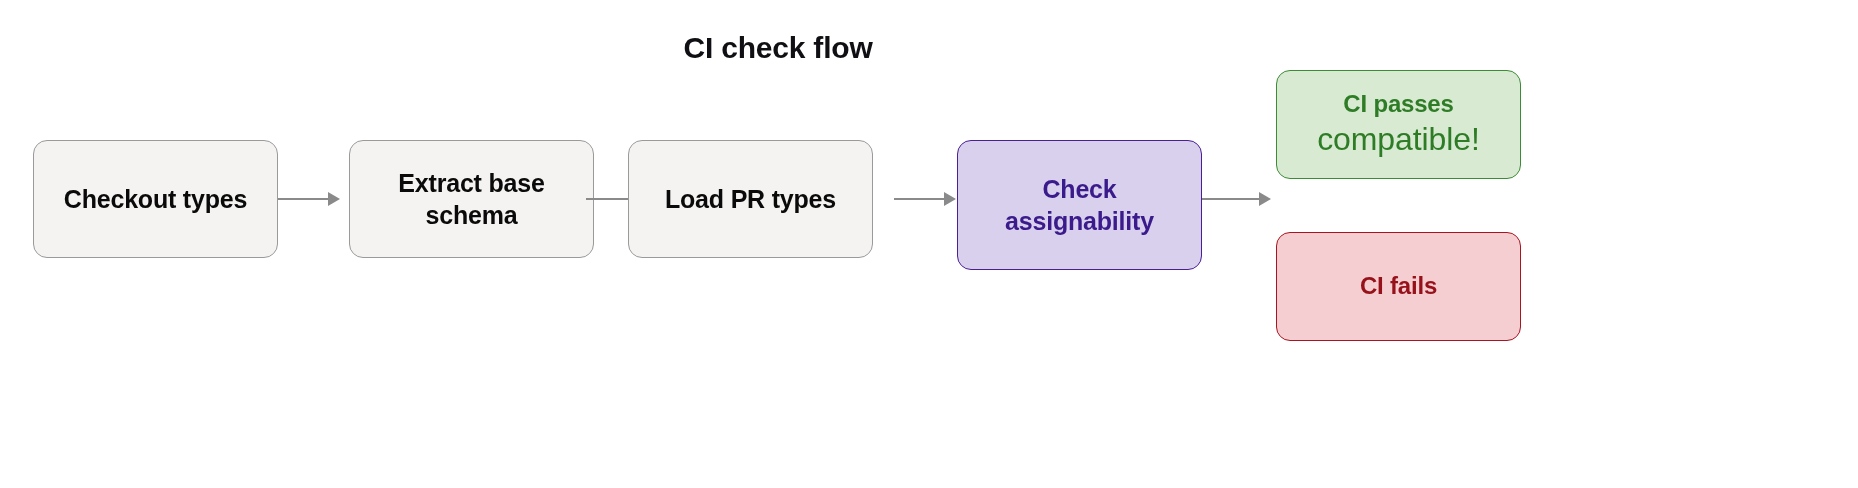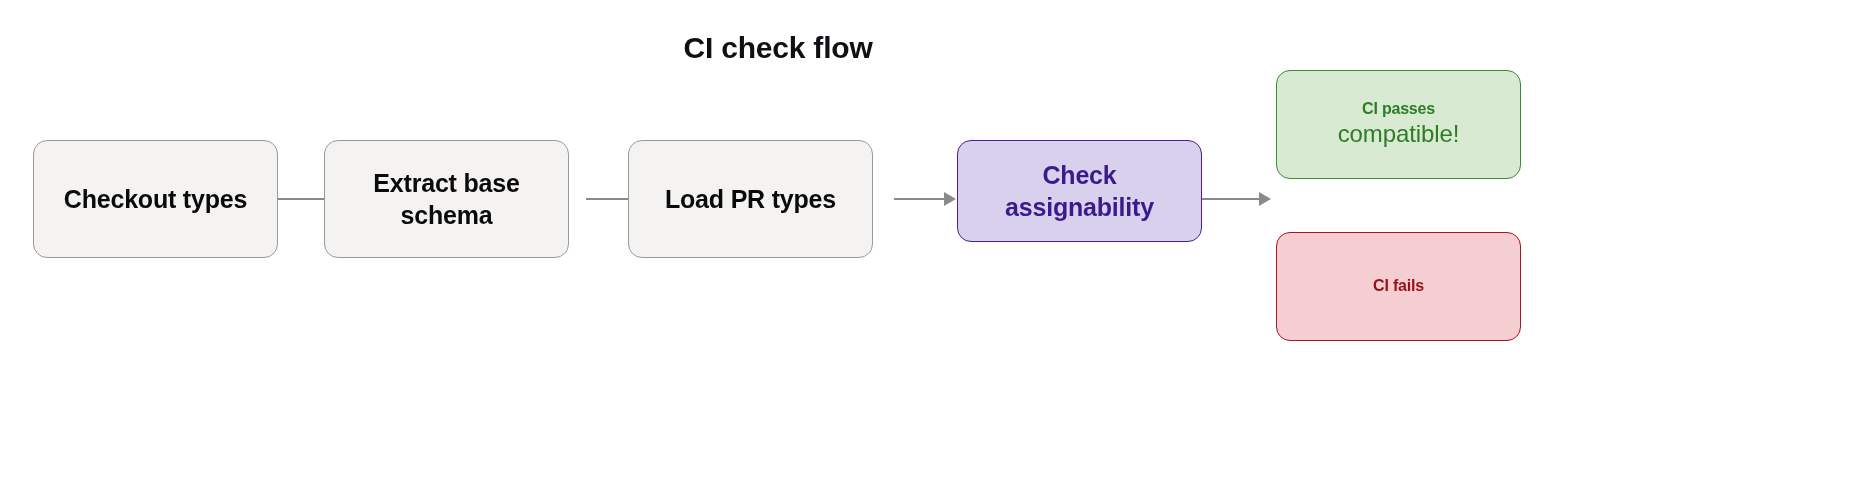--- a/index.html
+++ b/index.html
@@ -74,21 +74,21 @@
     height: 118px;
     top: 140px;
   }
 
   
   .node.highlight {
     background: #d8d0ec;
     border-color: #4b1f95;
     color: #3b1b8c;
     width: 245px;
-    height: 102px;
+    height: 130px;
     top: 140px;
   }
 
   
   .node.outcome {
     width: 245px;
     height: 109px;
     left: 1276px;
   }
   .node.outcome-pass {
@@ -96,26 +96,26 @@
     border-color: #3c8b35;
     color: #2e7d26;
     top: 70px;
   }
   .node.outcome-fail {
     background: #f5ced1;
     border-color: #a81420;
     color: #97111b;
     top: 232px;
   }
-  .node.outcome .line-primary { font-size: 16px; }
-  .node.outcome .line-secondary { font-size: 24px; }
+  .node.outcome .line-primary { font-size: 24px; }
+  .node.outcome .line-secondary { font-size: 32px; }
 
   
   .pos-n1 { left: 33px; }
-  .pos-n2 { left: 324px; }
+  .pos-n2 { left: 349px; }
   .pos-n3 { left: 628px; }
   .pos-n4 { left: 957px; }
 
   
   .connector {
     position: absolute;
     height: 20px;
     top: 189px;
   }
   .connector .shaft {

